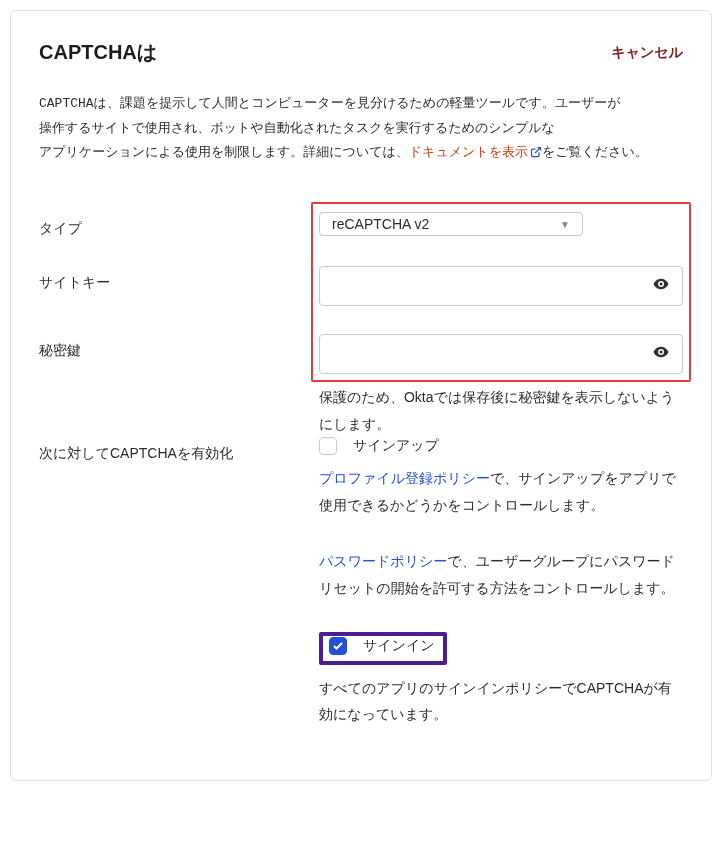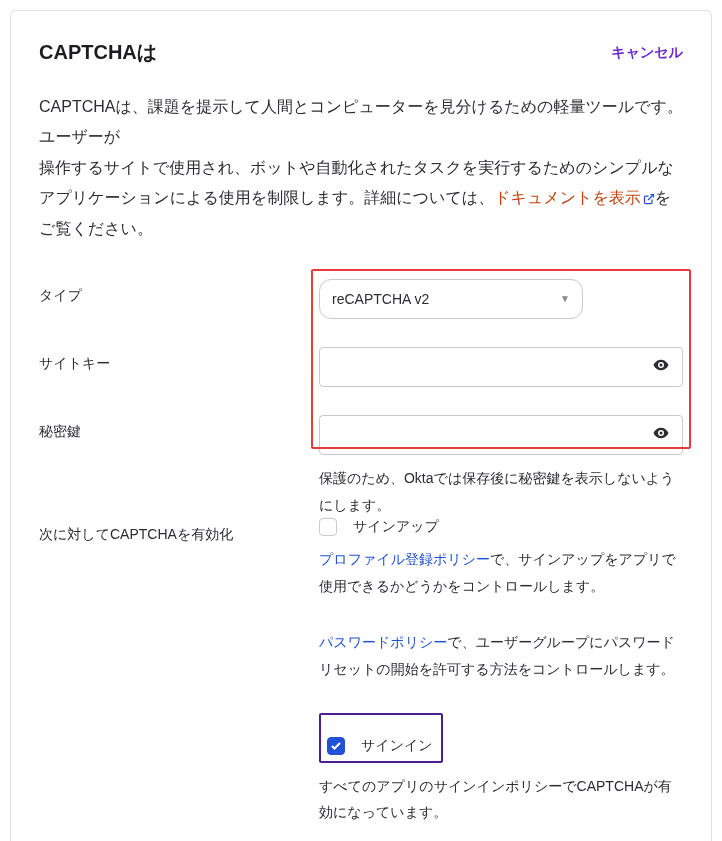--- a/index.html
+++ b/index.html
@@ -20,30 +20,31 @@
       justify-content: space-between;
       align-items: center;
       margin-bottom: 26px;
     }
     .title {
       font-size: 20px;
       font-weight: 700;
       color: #1d1d21;
     }
     .header-cancel {
-      color: #6d28d9;
+      color: #7f1d1d;
       font-size: 14px;
       font-weight: 600;
       cursor: pointer;
     }
     .description {
-      font-size: 16px;
+      font-size: 13px;
       line-height: 1.9;
       color: #2c2c33;
-      margin-bottom: 35px;
+      margin-bottom: 46px;
+      font-family: Liberation Mono, monospace;
     }
     .description .link {
       color: #c2410c;
       cursor: pointer;
     }
     .ext-icon {
       display: inline-block;
       vertical-align: -2px;
       margin-left: 2px;
     }
@@ -56,32 +57,32 @@
       width: 280px;
       font-size: 14px;
       color: #2c2c33;
       padding-top: 8px;
       flex-shrink: 0;
     }
     .form-field {
       flex: 1;
     }
     .highlight-box-small {
-      border: 2px solid #4c1d95;
-      padding: 22px 8px 6px 6px;
+      border: 4px solid #4c1d95;
+      padding: 1px 8px 6px 6px;
       border-radius: 2px;
       display: inline-flex;
       align-items: center;
     }
     .select-wrap {
       display: flex;
       align-items: center;
       border: 1px solid #c9c9cf;
-      border-radius: 12px;
-      height: 40px;
+      border-radius: 4px;
+      height: 24px;
       padding: 0 12px;
       width: 264px;
       cursor: pointer;
       background: #fff;
     }
     .select-text {
       flex: 1;
       font-size: 14px;
       color: #2c2c33;
     }

